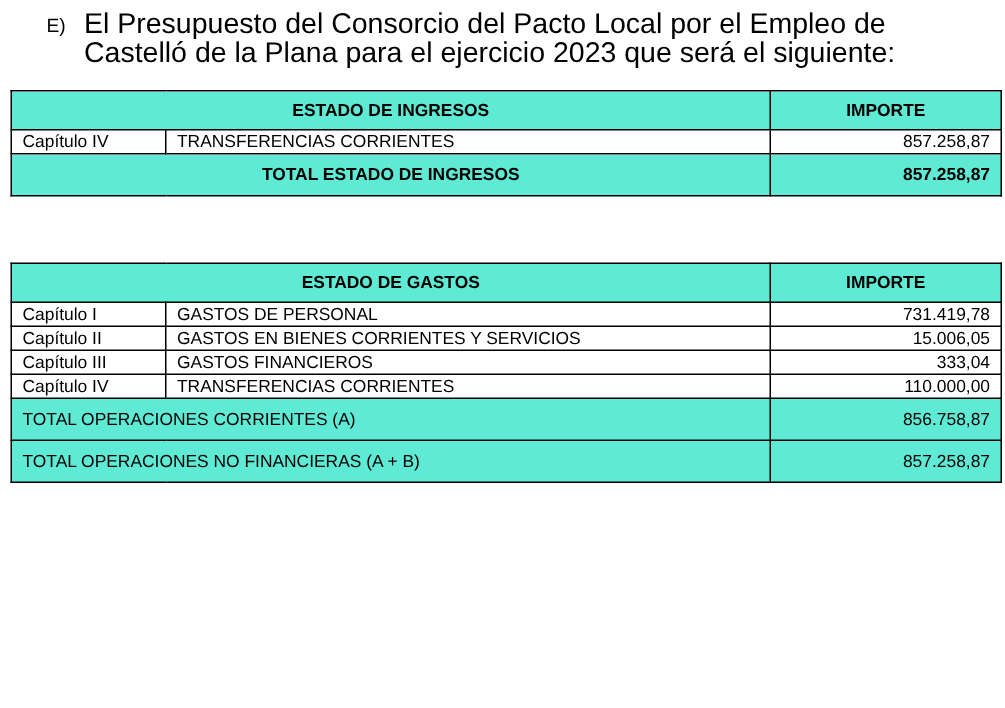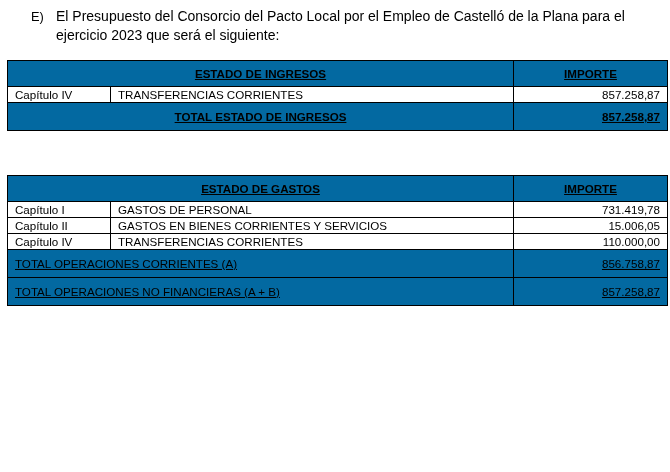--- a/index.html
+++ b/index.html
@@ -33,21 +33,21 @@
     line-height: 19px;
   }
   .intro-marker {
     flex: 0 0 auto;
     width: 25px;
     font-size: 12.8px;
     line-height: 19px;
   }
   .intro-text {
     flex: 1 1 auto;
-    font-size: 14px;
+    font-size: 19px;
     line-height: 19px;
     text-align: left;
   }
 
   
   .tbl {
     position: absolute;
     left: 7px;
     width: 660px;
     border-collapse: collapse;
@@ -65,21 +65,21 @@
   #table-gastos  { top: 175px; }
 
   .col-cap   { width: 103px; }
   .col-desc  { width: 403px; }
   .col-imp   { width: 154px; }
 
   .r-head { height: 26px; }
   .r-body { height: 16px; }
   .r-tot  { height: 28px; }
 
-  .grey   { background: #0369a1; text-decoration: underline; }
+  .grey   { background: #5eead4; }
   .white  { background: #ffffff; }
 
   .c-center { text-align: center; }
   .c-left   { text-align: left; }
   .c-right  { text-align: right; }
   .b        { font-weight: bold; }
 </style>
 </head>
 <body>
 
@@ -129,20 +129,25 @@
         <td class="white c-left">Capítulo I</td>
         <td class="white c-left">GASTOS DE PERSONAL</td>
         <td class="white c-right">731.419,78</td>
       </tr>
       <tr class="r-body">
         <td class="white c-left">Capítulo II</td>
         <td class="white c-left">GASTOS EN BIENES CORRIENTES Y SERVICIOS</td>
         <td class="white c-right">15.006,05</td>
       </tr>
       <tr class="r-body">
+        <td class="white c-left">Capítulo III</td>
+        <td class="white c-left">GASTOS FINANCIEROS</td>
+        <td class="white c-right">333,04</td>
+      </tr>
+      <tr class="r-body">
         <td class="white c-left">Capítulo IV</td>
         <td class="white c-left">TRANSFERENCIAS CORRIENTES</td>
         <td class="white c-right">110.000,00</td>
       </tr>
 
       <tr class="r-tot">
         <td class="grey c-left" colspan="2">TOTAL OPERACIONES CORRIENTES (A)</td>
         <td class="grey c-right">856.758,87</td>
       </tr>
 

